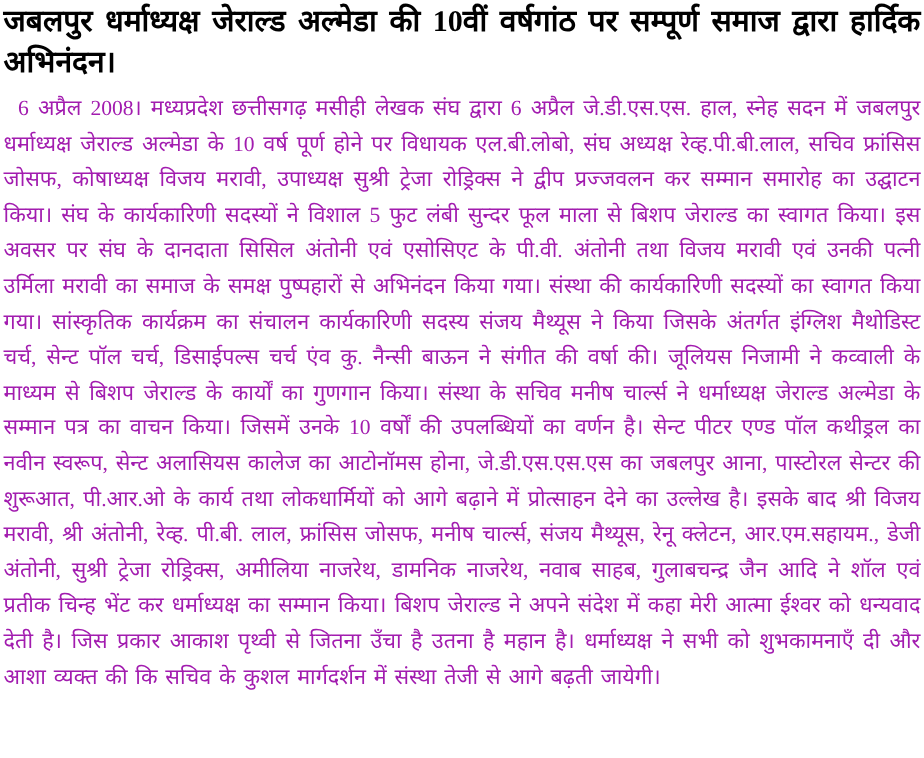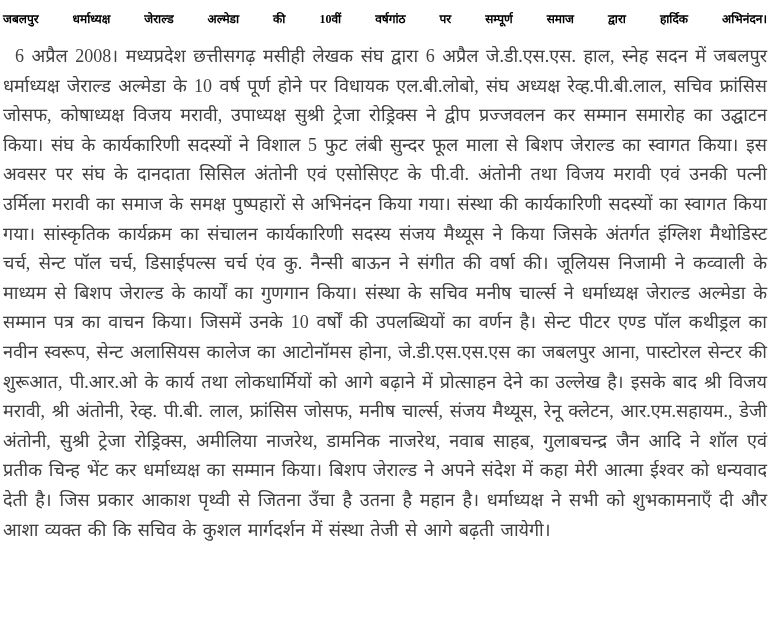--- a/index.html
+++ b/index.html
@@ -16,35 +16,35 @@
     box-sizing: border-box;
     width: 770px;
     height: 632px;
     padding: 2px 3px 0 3px;
     font-family: "Liberation Serif", "DejaVu Serif", serif;
     color: #111111;
     background: #ffffff;
   }
   .headline {
     font-weight: 700;
-    font-size: 12px;
+    font-size: 25px;
     line-height: 34px;
     margin: 0 0 6px 0;
     text-align: justify;
     text-align-last: justify;
     color: #000000;
   }
   .article-body {
     font-size: 18px;
     line-height: 29.6px;
     text-align: justify;
     text-indent: 12px;
     word-spacing: 2px;
     margin: 0;
-    color: #404040;
+    color: #a21caf;
   }
 </style>
 </head>
 <body>
 
 <div class="page">
   <div class="headline">जबलपुर धर्माध्यक्ष जेराल्ड अल्मेडा की 10वीं वर्षगांठ पर सम्पूर्ण समाज द्वारा हार्दिक अभिनंदन।</div>
   <p class="article-body">6 अप्रैल 2008। मध्यप्रदेश छत्तीसगढ़ मसीही लेखक संघ द्वारा 6 अप्रैल जे.डी.एस.एस. हाल, स्नेह सदन में जबलपुर धर्माध्यक्ष जेराल्ड अल्मेडा के 10 वर्ष पूर्ण होने पर विधायक एल.बी.लोबो, संघ अध्यक्ष रेव्ह.पी.बी.लाल, सचिव फ्रांसिस जोसफ, कोषाध्यक्ष विजय मरावी, उपाध्यक्ष सुश्री ट्रेजा रोड्रिक्स ने द्वीप प्रज्जवलन कर सम्मान समारोह का उद्घाटन किया। संघ के कार्यकारिणी सदस्यों ने विशाल 5 फुट लंबी सुन्दर फूल माला से बिशप जेराल्ड का स्वागत किया। इस अवसर पर संघ के दानदाता सिसिल अंतोनी एवं एसोसिएट के पी.वी. अंतोनी तथा विजय मरावी एवं उनकी पत्नी उर्मिला मरावी का समाज के समक्ष पुष्पहारों से अभिनंदन किया गया। संस्था की कार्यकारिणी सदस्यों का स्वागत किया गया। सांस्कृतिक कार्यक्रम का संचालन कार्यकारिणी सदस्य संजय मैथ्यूस ने किया जिसके अंतर्गत इंग्लिश मैथोडिस्ट चर्च, सेन्ट पॉल चर्च, डिसाईपल्स चर्च एंव कु. नैन्सी बाऊन ने संगीत की वर्षा की। जूलियस निजामी ने कव्वाली के माध्यम से बिशप जेराल्ड के कार्यों का गुणगान किया। संस्था के सचिव मनीष चार्ल्स ने धर्माध्यक्ष जेराल्ड अल्मेडा के सम्मान पत्र का वाचन किया। जिसमें उनके 10 वर्षों की उपलब्धियों का वर्णन है। सेन्ट पीटर एण्ड पॉल कथीड्रल का नवीन स्वरूप, सेन्ट अलासियस कालेज का आटोनॉमस होना, जे.डी.एस.एस.एस का जबलपुर आना, पास्टोरल सेन्टर की शुरूआत, पी.आर.ओ के कार्य तथा लोकधार्मियों को आगे बढ़ाने में प्रोत्साहन देने का उल्लेख है। इसके बाद श्री विजय मरावी, श्री अंतोनी, रेव्ह. पी.बी. लाल, फ्रांसिस जोसफ, मनीष चार्ल्स, संजय मैथ्यूस, रेनू क्लेटन, आर.एम.सहायम., डेजी अंतोनी, सुश्री ट्रेजा रोड्रिक्स, अमीलिया नाजरेथ, डामनिक नाजरेथ, नवाब साहब, गुलाबचन्द्र जैन आदि ने शॉल एवं प्रतीक चिन्ह भेंट कर धर्माध्यक्ष का सम्मान किया। बिशप जेराल्ड ने अपने संदेश में कहा मेरी आत्मा ईश्वर को धन्यवाद देती है। जिस प्रकार आकाश पृथ्वी से जितना उँचा है उतना है महान है। धर्माध्यक्ष ने सभी को शुभकामनाएँ दी और आशा व्यक्त की कि सचिव के कुशल मार्गदर्शन में संस्था तेजी से आगे बढ़ती जायेगी।</p>
 </div>
 

